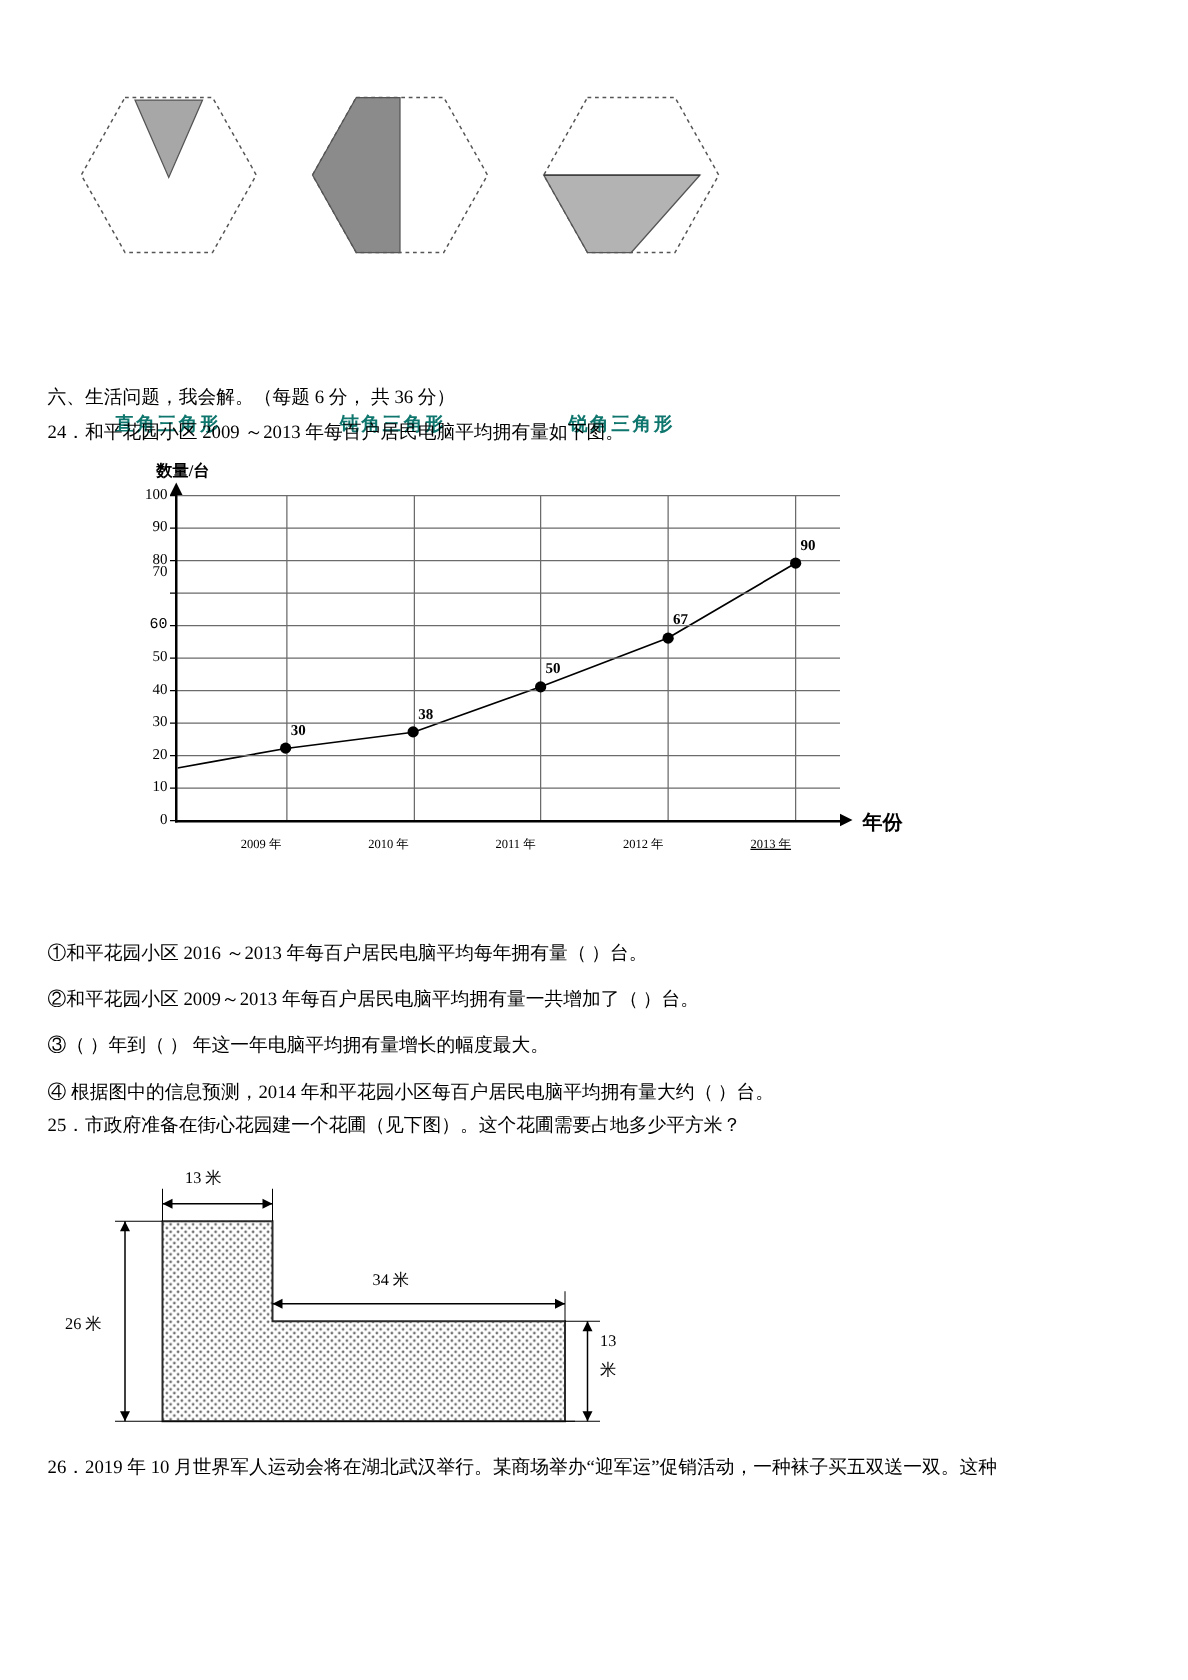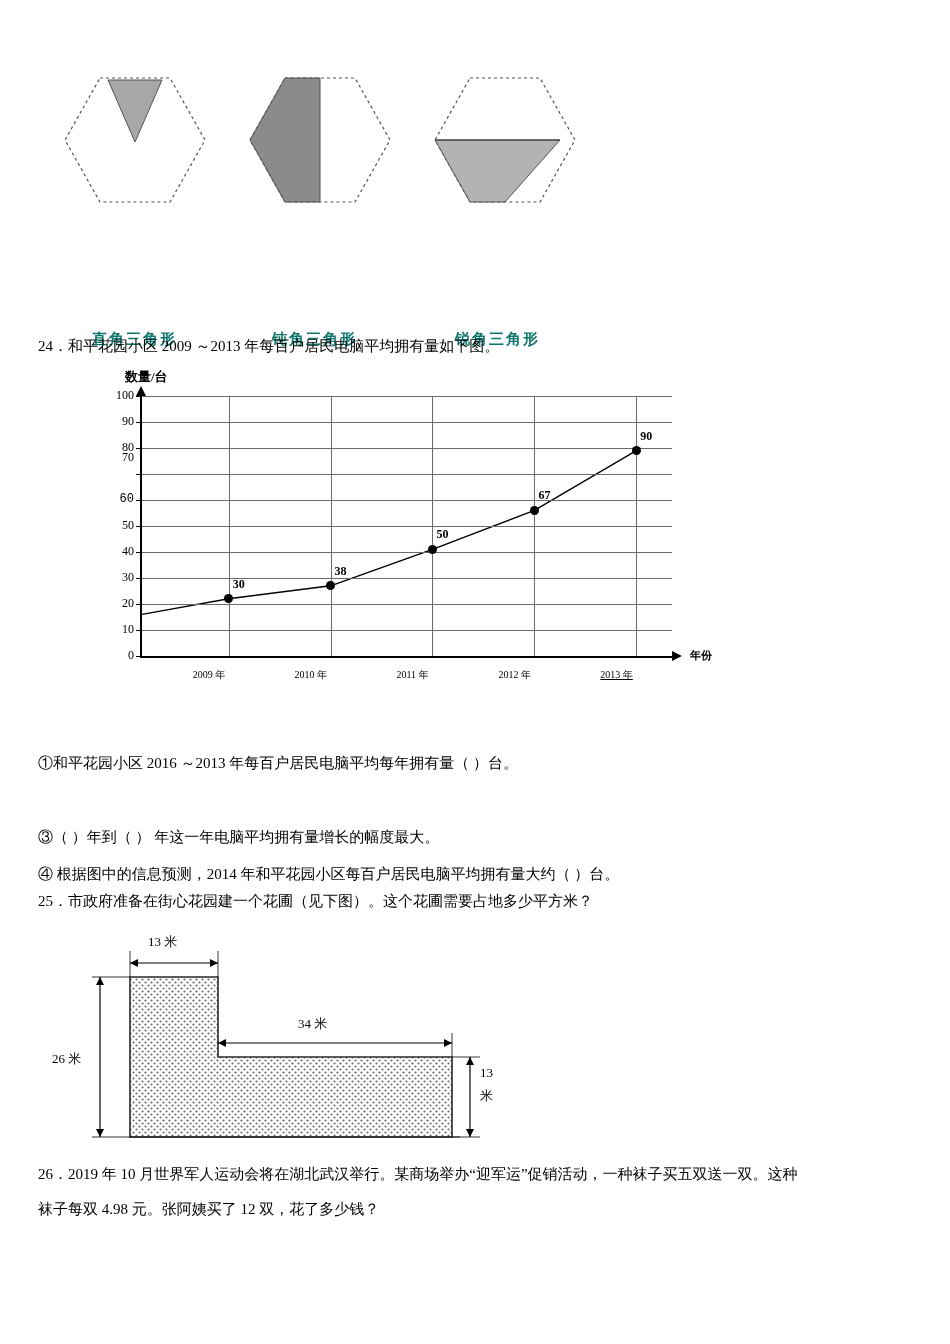--- a/index.html
+++ b/index.html
@@ -20,21 +20,21 @@
   .plot{position:absolute;left:80px;top:28px;width:530px;height:260px;border-left:2px solid #000;border-bottom:2px solid #000;}
   .gridh{position:absolute;left:0;height:0;border-top:1px solid #6b6b6b;width:530px;}
   .gridv{position:absolute;top:0;width:0;border-left:1px solid #6b6b6b;height:260px;}
   .ytick{position:absolute;font-size:12px;text-align:right;width:28px;}
   .ytickmark{position:absolute;width:6px;height:0;border-top:1.5px solid #000;left:-6px;}
   .xlab{position:absolute;font-size:10px;white-space:nowrap;}
   .dot{position:absolute;width:9px;height:9px;background:#000;border-radius:50%;}
   .dlabel{position:absolute;font-size:12px;font-weight:bold;}
   .arrowup{position:absolute;width:0;height:0;border-left:5px solid transparent;border-right:5px solid transparent;border-bottom:10px solid #000;}
   .arrowright{position:absolute;width:0;height:0;border-top:5px solid transparent;border-bottom:5px solid transparent;border-left:10px solid #000;}
-  .xaxis-title{position:absolute;font-size:11px;font-weight:bold;}
+  .xaxis-title{position:absolute;font-size:16px;font-weight:bold;}
 
   
   .bedwrap{position:absolute;left:60px;top:915px;width:480px;height:230px;}
   .dimtext{position:absolute;font-size:13px;}
   svg{display:block;}
 </style>
 </head>
 <body>
 
 <div class="page">
@@ -61,20 +61,21 @@
         <polygon points="5,70 130,70 75,132 40,132" fill="#9a9a9a" fill-opacity="0.75" stroke="#555" stroke-width="1"></polygon>
         <line x1="5" y1="70" x2="130" y2="70" stroke="#333" stroke-width="1"></line>
       </svg>
     </div>
 
     <div class="hexlabel" style="left:32px;">直角三角形</div>
     <div class="hexlabel" style="left:212px;">钝角三角形</div>
     <div class="hexlabel" style="left:395px;">锐角三角形</div>
   </div>
 
+  <div class="line" style="left:38px;top:307px;">六、生活问题，我会解。（每题 6 分，  共 36 分）</div>
   <div class="line" style="left:38px;top:335px;">24．和平花园小区 2009 ～2013 年每百户居民电脑平均拥有量如下图。</div>
 
   <div class="chartwrap">
     <div class="yaxis-title">数量/台</div>
 
     <div class="arrowup" style="left:76px;top:18px;"></div>
 
     <div class="plot" id="plot">
 
       <svg id="trendline" width="530" height="260" style="position:absolute;left:0;top:0;">
@@ -135,20 +136,21 @@
     <div id="xlabels">
         <div class="xlab" style="left: 132.635px; top: 300px;">2009 年</div>
         <div class="xlab" style="left: 234.558px; top: 300px; text-align: right;">2010 年</div>
         <div class="xlab" style="left: 336.481px; top: 300px;">2011 年</div>
         <div class="xlab" style="left: 438.404px; top: 300px;">2012 年</div>
         <div class="xlab" style="left: 540.327px; top: 300px; text-decoration: underline;">2013 年</div>
       </div>
   </div>
 
   <div class="line" style="left:38px;top:752px;">①和平花园小区 2016 ～2013 年每百户居民电脑平均每年拥有量（    ）台。</div>
+  <div class="line" style="left:38px;top:789px;">②和平花园小区 2009～2013 年每百户居民电脑平均拥有量一共增加了（    ）台。</div>
   <div class="line" style="left:38px;top:826px;">③（    ）年到（    ） 年这一年电脑平均拥有量增长的幅度最大。</div>
   <div class="line" style="left:38px;top:863px;">④ 根据图中的信息预测，2014 年和平花园小区每百户居民电脑平均拥有量大约（    ）台。</div>
 
   <div class="line" style="left:38px;top:890px;">25．市政府准备在街心花园建一个花圃（见下图）。这个花圃需要占地多少平方米？</div>
 
   <div class="bedwrap">
     <svg width="440" height="230" viewBox="0 0 440 230">
       <defs>
         <pattern id="dots" width="6" height="6" patternUnits="userSpaceOnUse">
           <rect width="6" height="6" fill="#ffffff"></rect>
@@ -184,15 +186,14 @@
     </svg>
 
     <div class="dimtext" style="left:88px;top:18px;">13 米</div>
     <div class="dimtext" style="left:238px;top:100px;">34 米</div>
     <div class="dimtext" style="left:-8px;top:135px;">26 米</div>
     <div class="dimtext" style="left:420px;top:150px;">13</div>
     <div class="dimtext" style="left:420px;top:172px;">米</div>
   </div>
 
   <div class="line" style="left:38px;top:1163px;">26．2019 年 10 月世界军人运动会将在湖北武汉举行。某商场举办“迎军运”促销活动，一种袜子买五双送一双。这种</div>
-  <div class="line" style="left:38px;top:1198px;">袜子每双 4.98 元。张阿姨买了 12 双，花了多少钱？</div>
 
 </div>
 
 </body></html>

